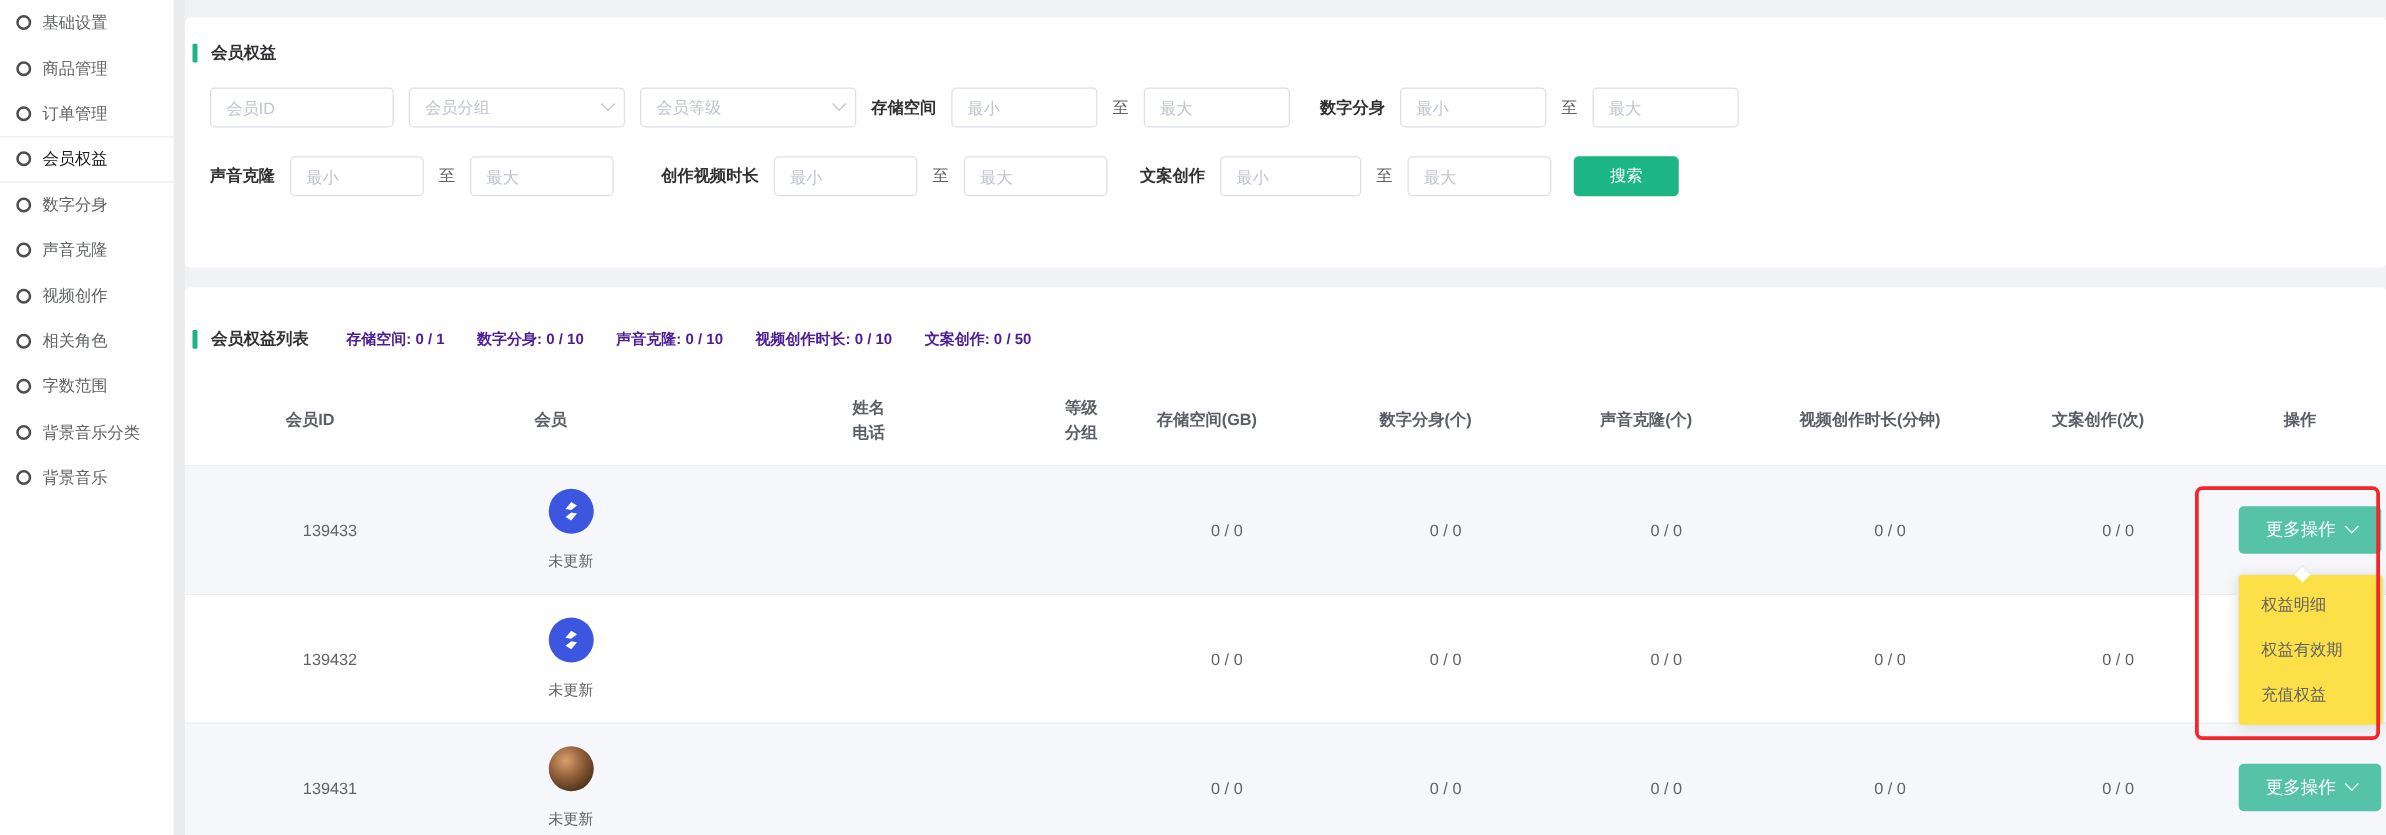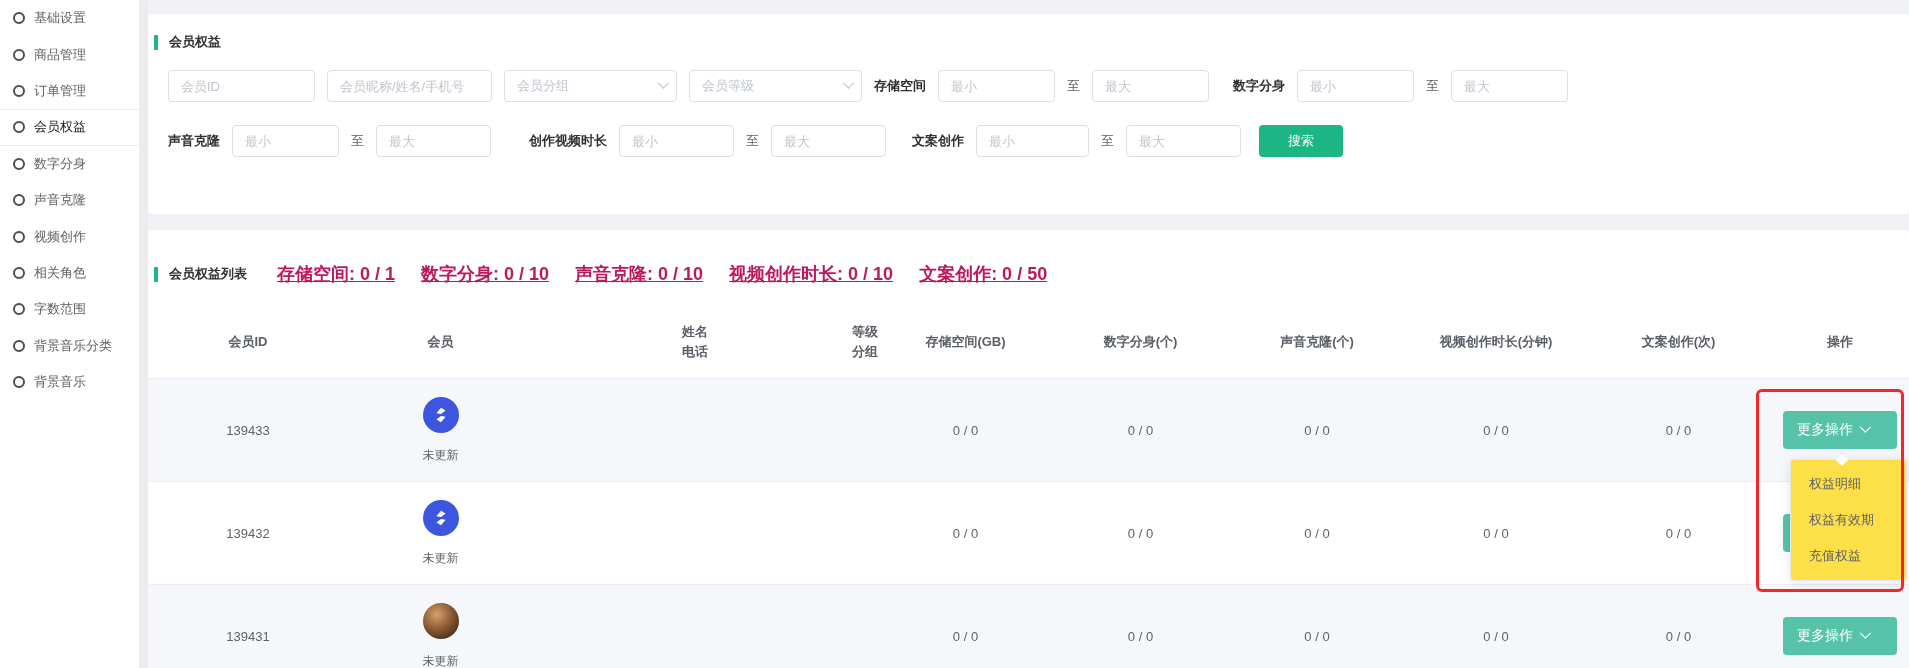--- a/index.html
+++ b/index.html
@@ -48,43 +48,43 @@
     transform:rotate(45deg) translate(-1px,-3px); flex:0 0 auto;
   }
   .flabel { font-size:13px; font-weight:bold; color:#303133; white-space:nowrap; }
   .to { font-size:13px; color:#606266; }
   .search-btn {
     width:84px; height:32px; background:#1cb584; color:#fff; font-size:13px;
     border:none; border-radius:4px; cursor:pointer; margin-left:6px;
   }
   
   .list-head { display:flex; align-items:center; gap:30px; padding:32px 0 0 6px; }
-  .stats { display:flex; gap:26px; font-size:18px; font-weight:bold; color:#be185d; white-space:nowrap;text-decoration:underline; }
+  .stats { display:flex; gap:26px; font-size:12px; font-weight:bold; color:#4c1d95; white-space:nowrap; }
   .tbl { margin-top:20px; }
   .grid-row {
     display:grid;
     grid-template-columns:200px 185px 175px 170px 175px 175px 178px 180px 185px 1fr;
     align-items:center; text-align:center;
   }
   .thead { height:72px; font-size:13px; color:#5a5e66; font-weight:bold; }
   .thead .two-line { line-height:20px;text-align:right; }
-  .trow { height:103px; font-size:13px; color:#606266; border-top:1px solid #ebeef5; }
+  .trow { height:103px; font-size:13px; color:#606266; border-top:1px solid #ebeef5;padding-left:16px; }
   .trow.striped { background:#f5f7fa; }
   .member-cell { display:flex; flex-direction:column; align-items:center; gap:14px; }
   .logo-av {
     width:36px; height:36px; border-radius:50%; background:#3d56e0;
     display:flex; align-items:center; justify-content:center;
   }
   .photo-av {
     width:36px; height:36px; border-radius:50%;
     background:radial-gradient(circle at 38% 32%, #d9a06b 0%, #8a5a36 45%, #402a18 85%);
   }
   .member-status { font-size:12px; color:#606266; }
   .more-btn {
-    display:inline-flex; align-items:center; justify-content:flex-start; gap:7px;
+    display:inline-flex; align-items:center; justify-content:center; gap:7px;
     min-width:114px; height:38px; padding:0 14px; background:#56c3a8; color:#fff;
     font-size:14px; border:none; border-radius:4px; cursor:pointer;
   }
   .more-btn .wchev {
     width:8px; height:8px; border-right:1.5px solid #fff; border-bottom:1.5px solid #fff;
     transform:rotate(45deg) translate(-1px,-3px);
   }
   
   .dropdown {
     position:absolute; left:1790px; top:459px; width:117px; background:#fde047;
@@ -155,21 +155,20 @@
 
 <main class="main">
 
   <section class="card filter-card">
     <div class="card-head section-title">
       <span class="accent-bar"></span>
       <span class="title-text">会员权益</span>
     </div>
     <div class="frow frow1">
       <input class="inp" style="width: 147px;" placeholder="会员ID">
-      <input class="inp" style="width: 165px;" placeholder="会员昵称/姓名/手机号">
       <div class="sel" style="width:173px">
         <span>会员分组</span>
         <span class="chev"></span>
       </div>
       <div class="sel" style="width:173px">
         <span>会员等级</span>
         <span class="chev"></span>
       </div>
       <span class="flabel">存储空间</span>
       <input class="inp" style="width: 117px;" placeholder="最小">

